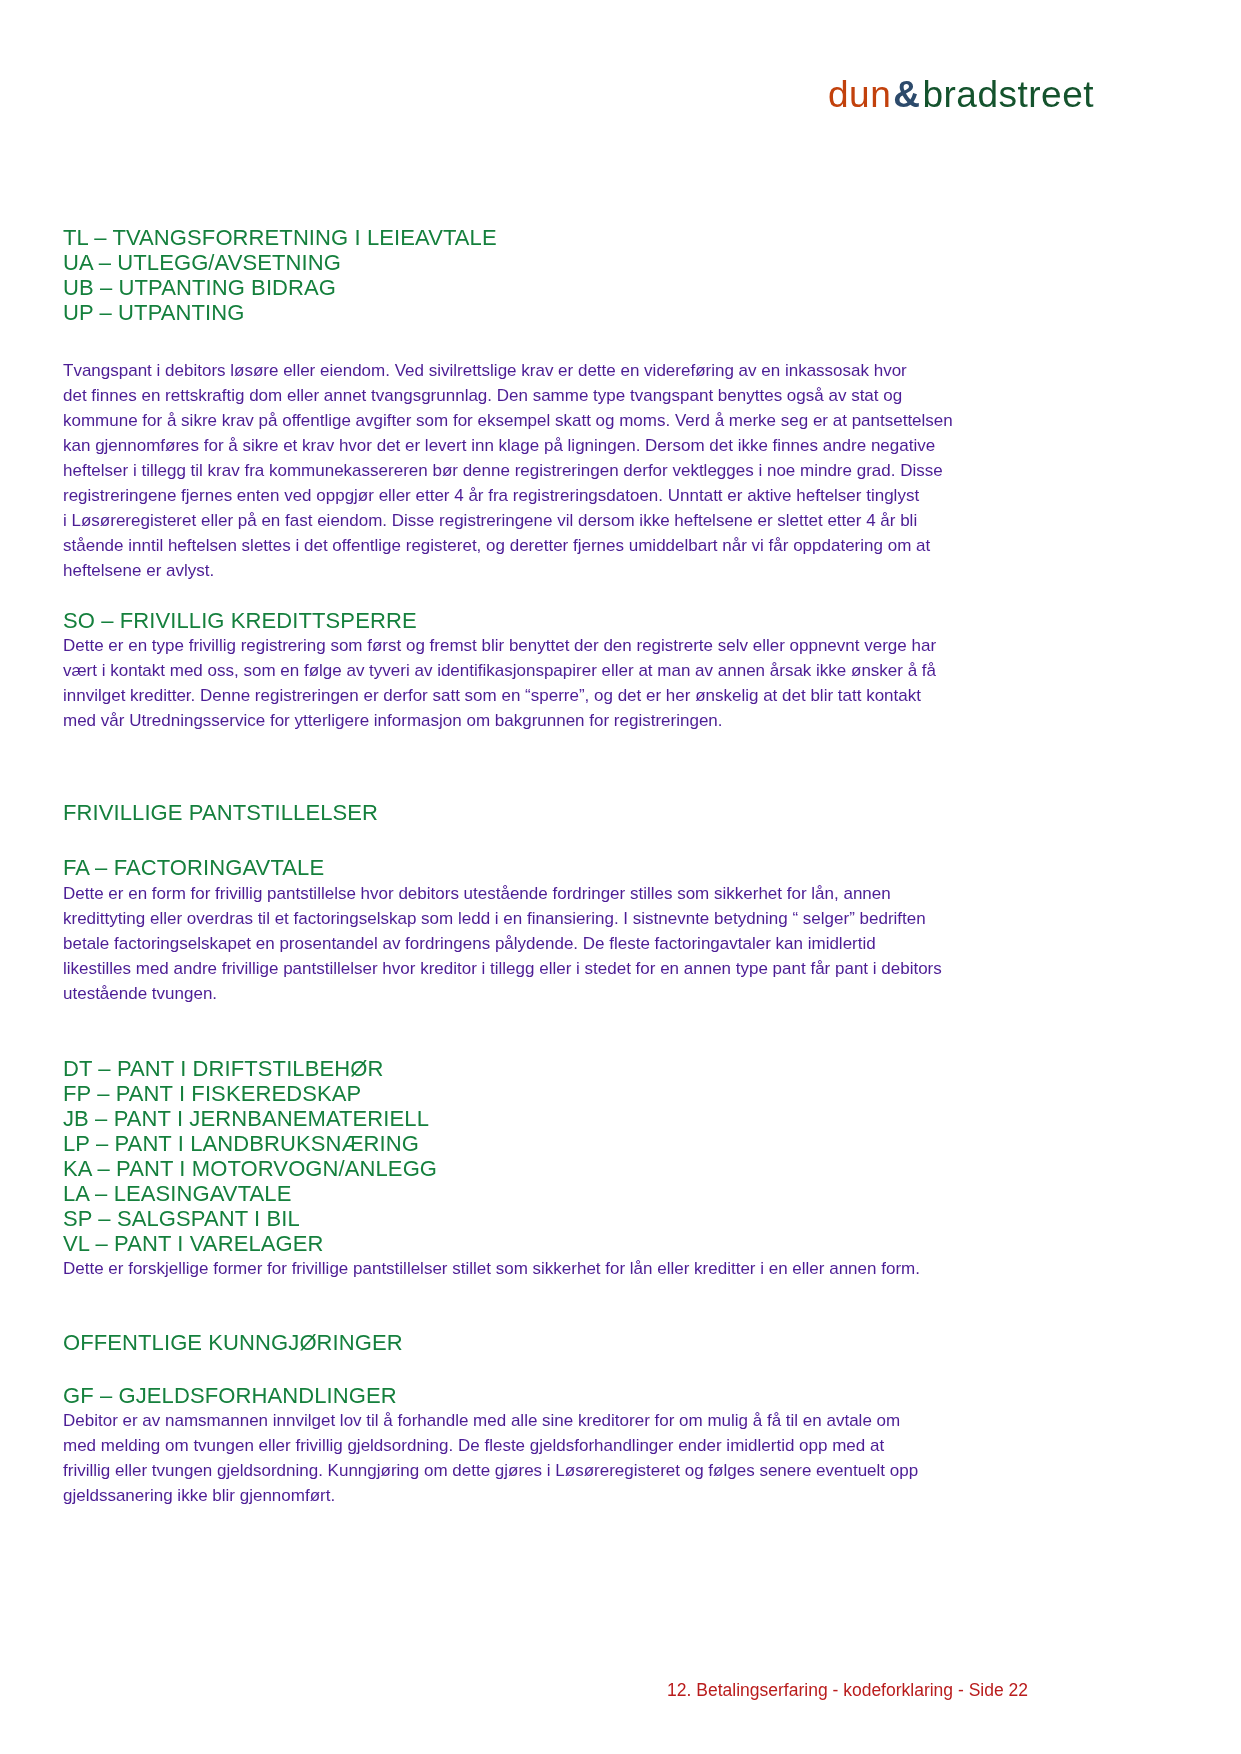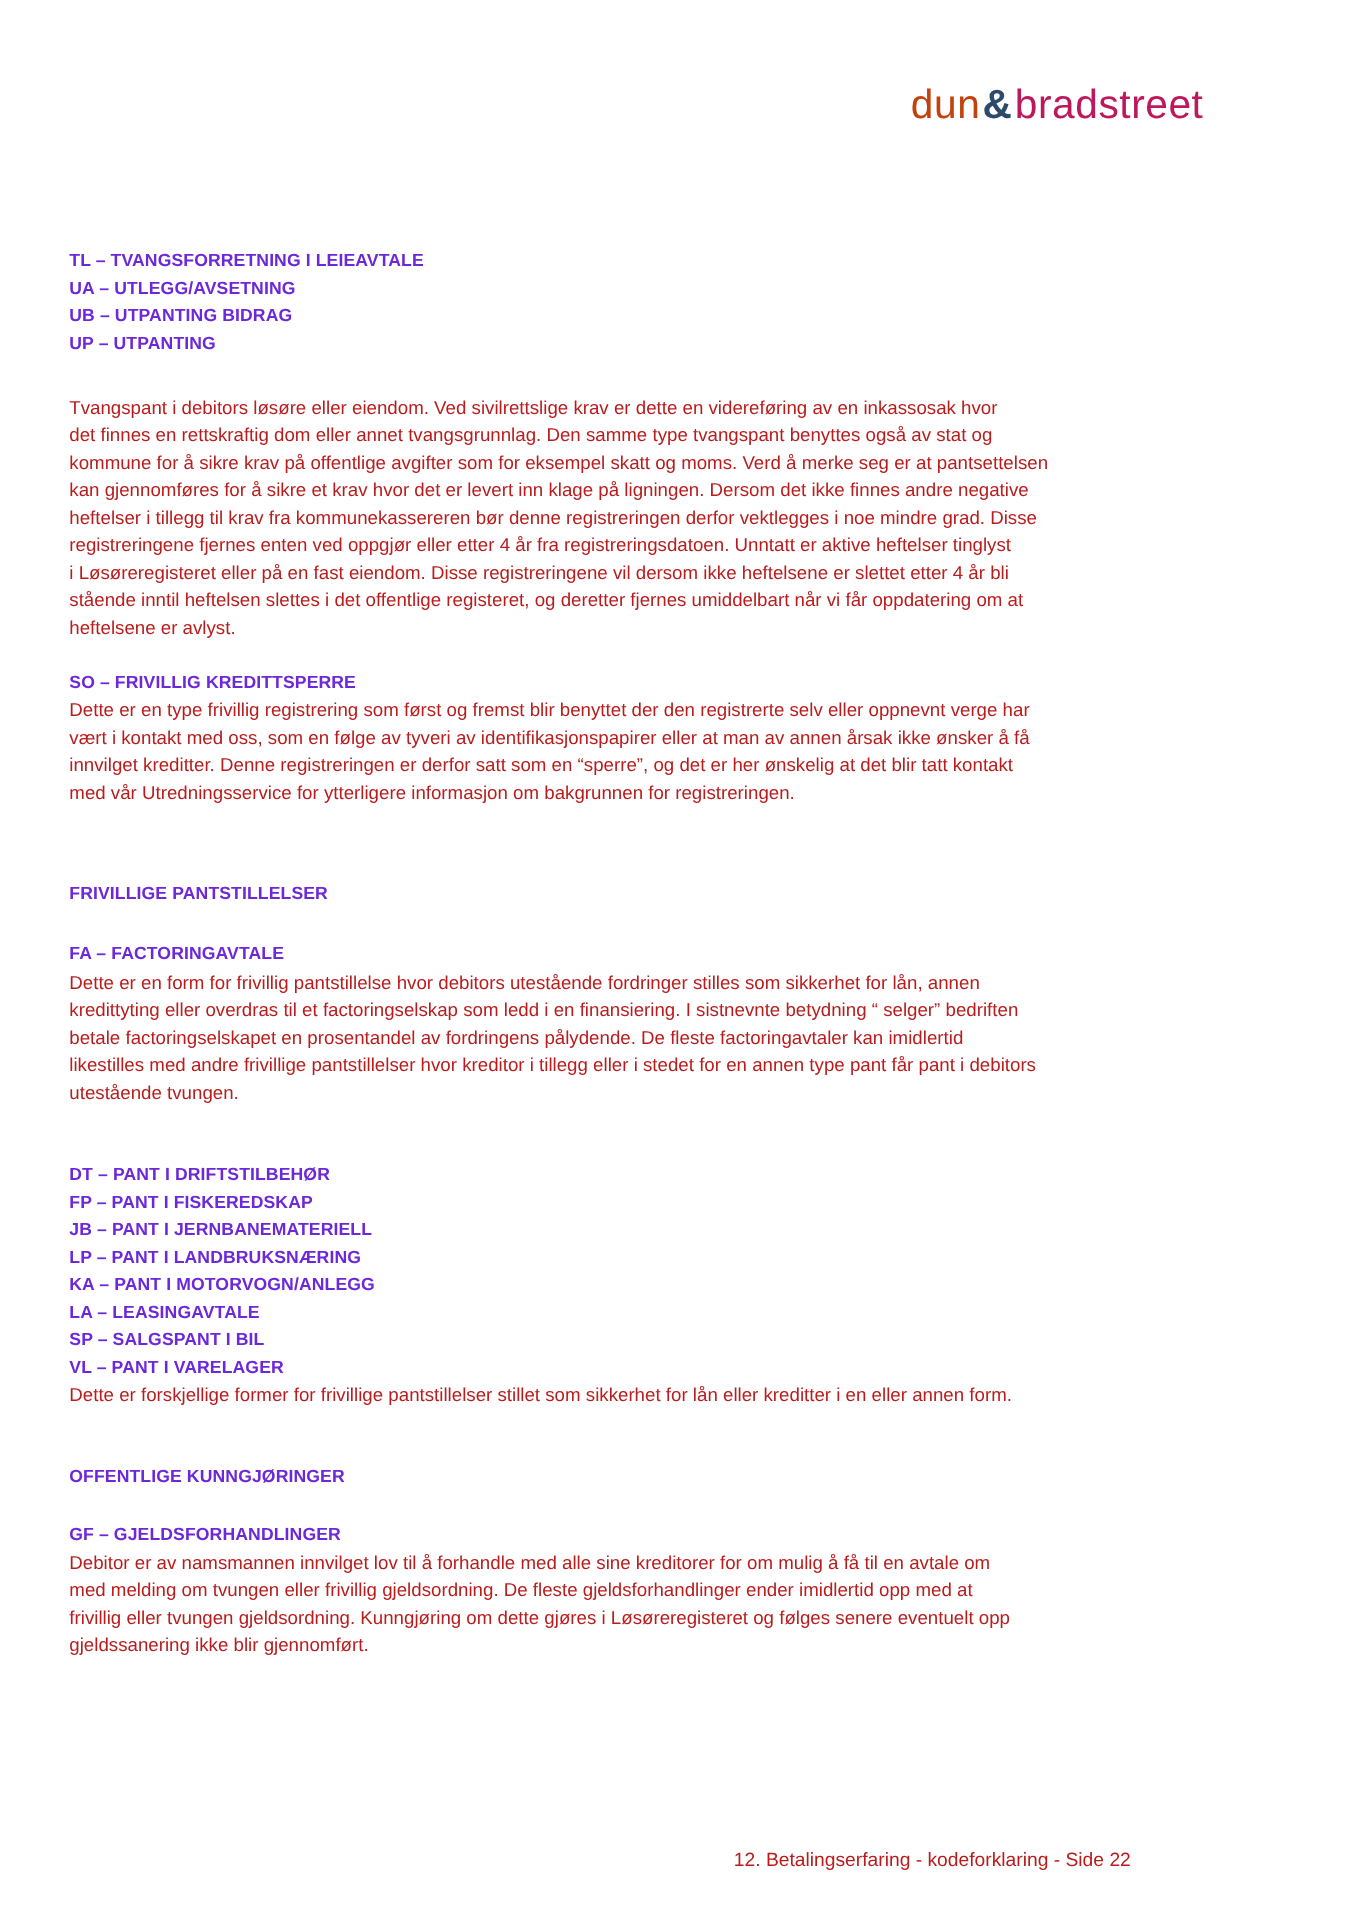--- a/index.html
+++ b/index.html
@@ -12,32 +12,32 @@
     margin:0 auto;
   }
   
   .logo {
     position:absolute; top:74px; left:828px;
     font-size:37px; font-weight:400; letter-spacing:0.5px;
     white-space:nowrap;
   }
   .logo .dun { color:#c2410c; }
   .logo .amp { color:#2c4a6b; font-weight:600; padding:0 2px; }
-  .logo .brad { color:#be185d; }
+  .logo .brad { color:#14532d; }
 
   
   .blk { position:absolute; left:63px; width:1120px; }
   .code-line, .sec-head, .sub-head {
-    font-weight:bold; color:#6d28d9;
-    font-size:16px; line-height:25px;
+    font-weight:normal; color:#15803d;
+    font-size:22px; line-height:25px;
     letter-spacing:0.1px;
     white-space:nowrap;
   }
   .body-line {
-    color:#b91c1c; font-size:17px; line-height:25px;
+    color:#4c1d95; font-size:17px; line-height:25px;
     white-space:nowrap;
   }
   .footer {
     position:absolute; top:1680px; right:213px;
     color:#b91c1c; font-size:17.5px;
     white-space:nowrap;
   }
 </style>
 </head>
 <body>

